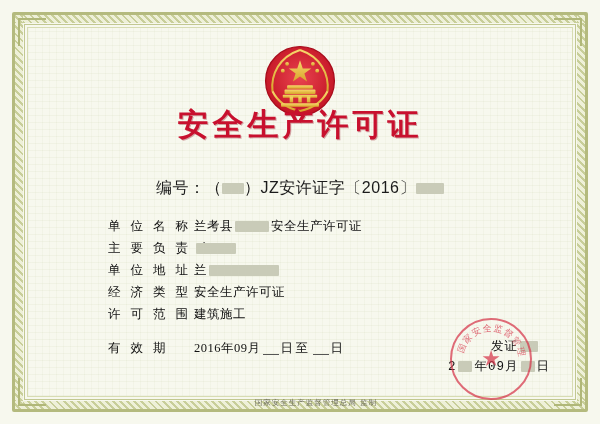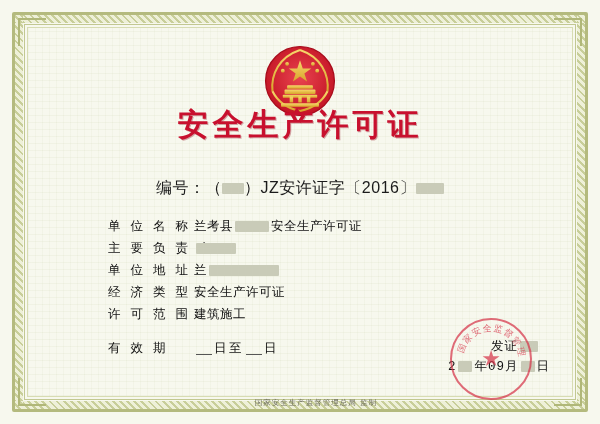--- a/index.html
+++ b/index.html
@@ -332,20 +332,21 @@
       <span class="field-value">安全生产许可证</span>
     </div>
 
     <div class="field-row">
       <span class="field-label">许 可 范 围：</span>
       <span class="field-value">建筑施工</span>
     </div>
 
     <div class="field-row" style="margin-top:12px;">
       <span class="field-label">有 效 期</span>
+      <span class="field-value">2016年09月</span>
       <span class="underline-gap" style="width:16px;"></span>
       <span class="field-value">日</span>
       <span class="field-value" style="margin:0 2px;">至</span>
       <span class="underline-gap" style="width:16px;"></span>
       <span class="field-value">日</span>
     </div>
 
   </div>
 
   <div class="issue-block">

